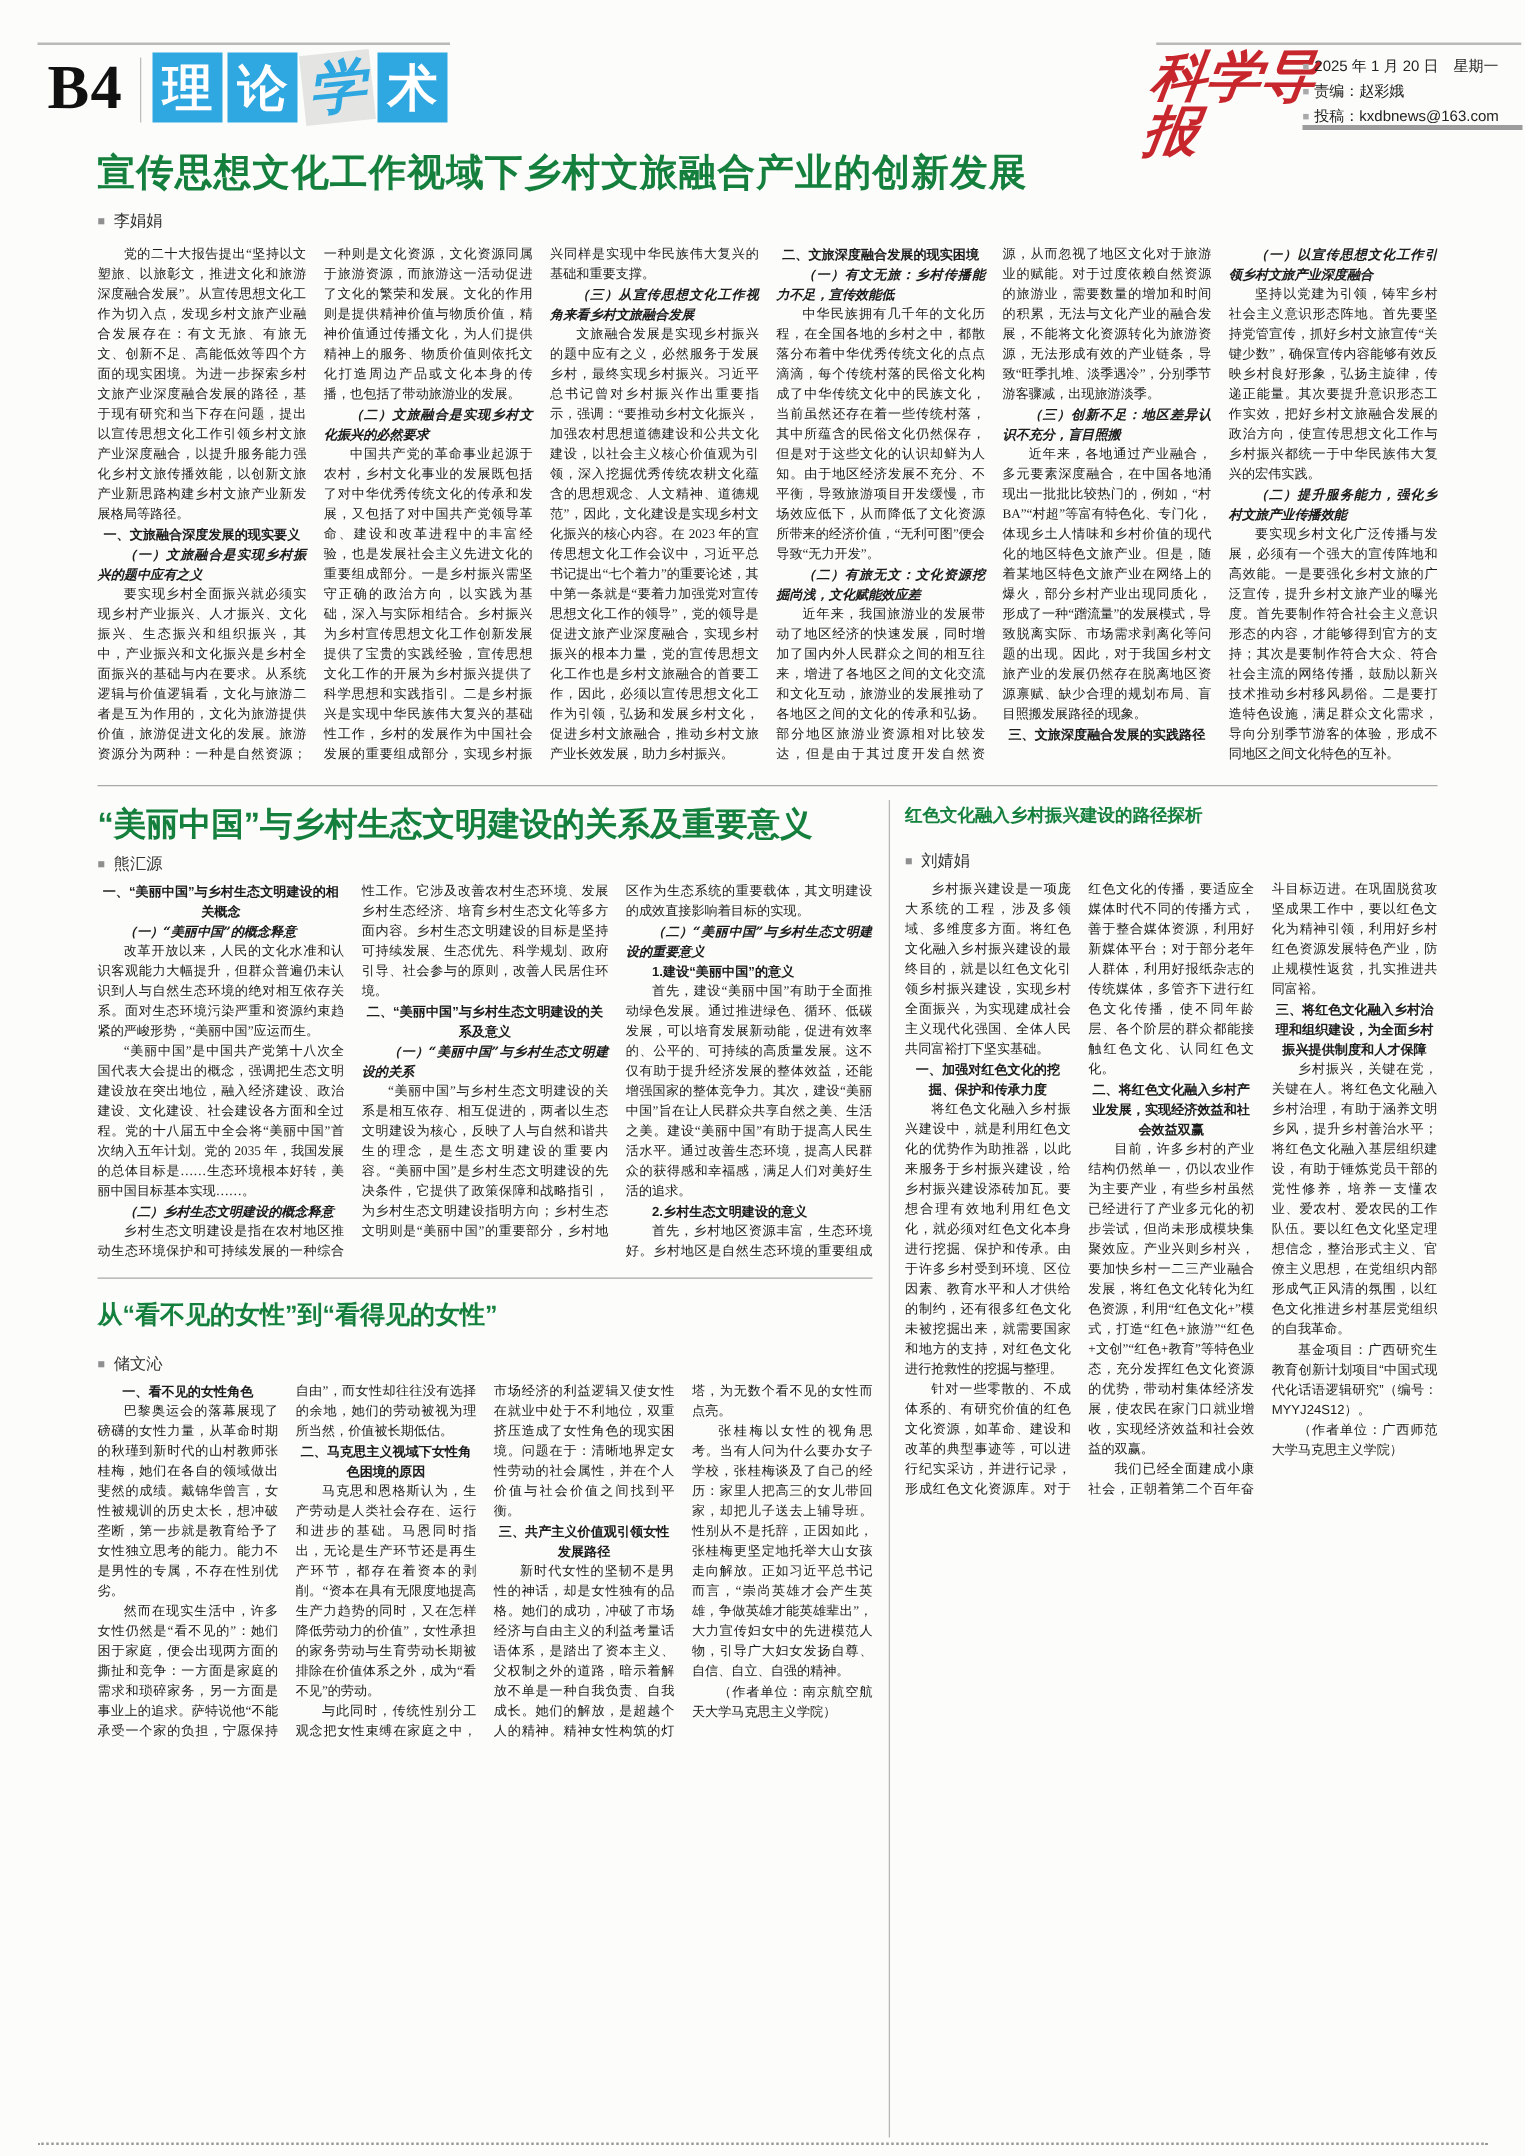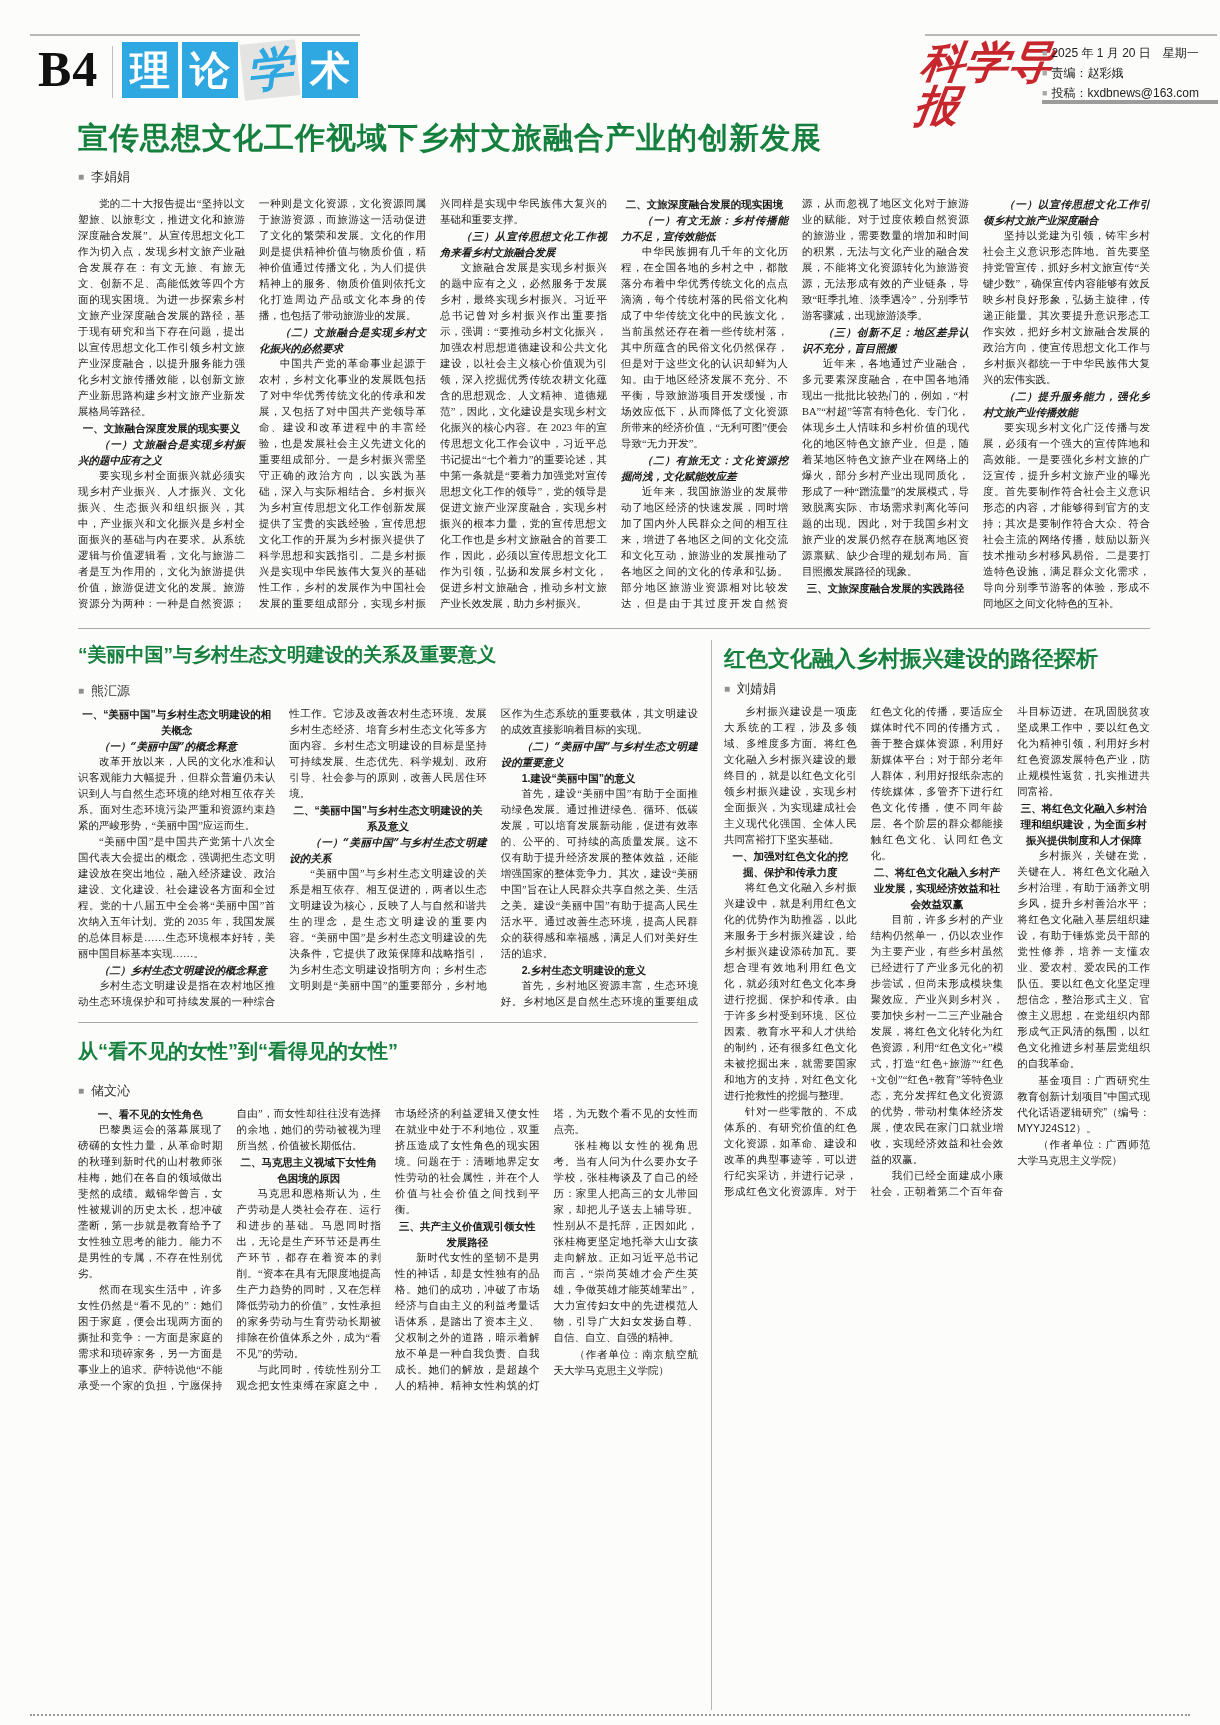--- a/index.html
+++ b/index.html
@@ -94,42 +94,42 @@
       <p class="b-h3">（一）以宣传思想文化工作引领乡村文旅产业深度融合</p>
       <p class="b-p">坚持以党建为引领，铸牢乡村社会主义意识形态阵地。首先要坚持党管宣传，抓好乡村文旅宣传“关键少数”，确保宣传内容能够有效反映乡村良好形象，弘扬主旋律，传递正能量。其次要提升意识形态工作实效，把好乡村文旅融合发展的政治方向，使宣传思想文化工作与乡村振兴都统一于中华民族伟大复兴的宏伟实践。</p>
       <p class="b-h3">（二）提升服务能力，强化乡村文旅产业传播效能</p>
       <p class="b-p">要实现乡村文化广泛传播与发展，必须有一个强大的宣传阵地和高效能。一是要强化乡村文旅的广泛宣传，提升乡村文旅产业的曝光度。首先要制作符合社会主义意识形态的内容，才能够得到官方的支持；其次是要制作符合大众、符合社会主流的网络传播，鼓励以新兴技术推动乡村移风易俗。二是要打造特色设施，满足群众文化需求，导向分别季节游客的体验，形成不同地区之间文化特色的互补。</p>
     </div>
 
   <div class="hr" style="left:78px;top:628px;width:1072px;"></div>
 
   <div class="vr" style="left:711px;top:640px;height:1070px;"></div>
 
-  <div class="headline" style="left:78px;top:642px;width:620px;font-size:19px;">“美丽中国”与乡村生态文明建设的关系及重要意义</div>
+  <div class="headline" style="left:78px;top:642px;width:620px;font-size:26px;">“美丽中国”与乡村生态文明建设的关系及重要意义</div>
   <div class="byline" style="left:78px;top:682px;width:620px;">熊汇源</div>
   <div class="colbody" style="left:78px;top:706px;width:620px;height:308px;column-count:3;">
       <p class="b-h2">一、“美丽中国”与乡村生态文明建设的相关概念</p>
       <p class="b-h3">（一）“美丽中国”的概念释意</p>
       <p class="b-p">改革开放以来，人民的文化水准和认识客观能力大幅提升，但群众普遍仍未认识到人与自然生态环境的绝对相互依存关系。面对生态环境污染严重和资源约束趋紧的严峻形势，“美丽中国”应运而生。</p>
       <p class="b-p">“美丽中国”是中国共产党第十八次全国代表大会提出的概念，强调把生态文明建设放在突出地位，融入经济建设、政治建设、文化建设、社会建设各方面和全过程。党的十八届五中全会将“美丽中国”首次纳入五年计划。党的 2035 年，我国发展的总体目标是……生态环境根本好转，美丽中国目标基本实现……。</p>
       <p class="b-h3">（二）乡村生态文明建设的概念释意</p>
       <p class="b-p">乡村生态文明建设是指在农村地区推动生态环境保护和可持续发展的一种综合性工作。它涉及改善农村生态环境、发展乡村生态经济、培育乡村生态文化等多方面内容。乡村生态文明建设的目标是坚持可持续发展、生态优先、科学规划、政府引导、社会参与的原则，改善人民居住环境。</p>
       <p class="b-h2">二、“美丽中国”与乡村生态文明建设的关系及意义</p>
       <p class="b-h3">（一）“美丽中国”与乡村生态文明建设的关系</p>
       <p class="b-p">“美丽中国”与乡村生态文明建设的关系是相互依存、相互促进的，两者以生态文明建设为核心，反映了人与自然和谐共生的理念，是生态文明建设的重要内容。“美丽中国”是乡村生态文明建设的先决条件，它提供了政策保障和战略指引，为乡村生态文明建设指明方向；乡村生态文明则是“美丽中国”的重要部分，乡村地区作为生态系统的重要载体，其文明建设的成效直接影响着目标的实现。</p>
       <p class="b-h3">（二）“美丽中国”与乡村生态文明建设的重要意义</p>
       <p class="b-num">1.建设“美丽中国”的意义</p>
       <p class="b-p">首先，建设“美丽中国”有助于全面推动绿色发展。通过推进绿色、循环、低碳发展，可以培育发展新动能，促进有效率的、公平的、可持续的高质量发展。这不仅有助于提升经济发展的整体效益，还能增强国家的整体竞争力。其次，建设“美丽中国”旨在让人民群众共享自然之美、生活之美。建设“美丽中国”有助于提高人民生活水平。通过改善生态环境，提高人民群众的获得感和幸福感，满足人们对美好生活的追求。</p>
       <p class="b-num">2.乡村生态文明建设的意义</p>
       <p class="b-p">首先，乡村地区资源丰富，生态环境好。乡村地区是自然生态环境的重要组成部分，也是生态环境的重要保护区。因此，乡村生态文明建设有助于保护自然生态环境，推动乡村振兴，为建设美丽中国打下坚实的根基，描绘出美丽中国的愿景。</p>
     </div>
 
   <div class="hr" style="left:78px;top:1022px;width:620px;"></div>
 
-  <div class="headline" style="left:724px;top:644px;width:426px;font-size:22px;">红色文化融入乡村振兴建设的路径探析</div>
+  <div class="headline" style="left:724px;top:644px;width:426px;font-size:14px;">红色文化融入乡村振兴建设的路径探析</div>
   <div class="byline" style="left:724px;top:680px;width:426px;">刘婧娟</div>
   <div class="colbody" style="left:724px;top:704px;width:426px;height:1006px;column-count:3;">
       <p class="b-p">乡村振兴建设是一项庞大系统的工程，涉及多领域、多维度多方面。将红色文化融入乡村振兴建设的最终目的，就是以红色文化引领乡村振兴建设，实现乡村全面振兴，为实现建成社会主义现代化强国、全体人民共同富裕打下坚实基础。</p>
       <p class="b-h2">一、加强对红色文化的挖掘、保护和传承力度</p>
       <p class="b-p">将红色文化融入乡村振兴建设中，就是利用红色文化的优势作为助推器，以此来服务于乡村振兴建设，给乡村振兴建设添砖加瓦。要想合理有效地利用红色文化，就必须对红色文化本身进行挖掘、保护和传承。由于许多乡村受到环境、区位因素、教育水平和人才供给的制约，还有很多红色文化未被挖掘出来，就需要国家和地方的支持，对红色文化进行抢救性的挖掘与整理。</p>
       <p class="b-p">针对一些零散的、不成体系的、有研究价值的红色文化资源，如革命、建设和改革的典型事迹等，可以进行纪实采访，并进行记录，形成红色文化资源库。对于红色文化的传播，要适应全媒体时代不同的传播方式，善于整合媒体资源，利用好新媒体平台；对于部分老年人群体，利用好报纸杂志的传统媒体，多管齐下进行红色文化传播，使不同年龄层、各个阶层的群众都能接触红色文化、认同红色文化。</p>
       <p class="b-h2">二、将红色文化融入乡村产业发展，实现经济效益和社会效益双赢</p>
       <p class="b-p">目前，许多乡村的产业结构仍然单一，仍以农业作为主要产业，有些乡村虽然已经进行了产业多元化的初步尝试，但尚未形成模块集聚效应。产业兴则乡村兴，要加快乡村一二三产业融合发展，将红色文化转化为红色资源，利用“红色文化+”模式，打造“红色+旅游”“红色+文创”“红色+教育”等特色业态，充分发挥红色文化资源的优势，带动村集体经济发展，使农民在家门口就业增收，实现经济效益和社会效益的双赢。</p>
       <p class="b-p">我们已经全面建成小康社会，正朝着第二个百年奋斗目标迈进。在巩固脱贫攻坚成果工作中，要以红色文化为精神引领，利用好乡村红色资源发展特色产业，防止规模性返贫，扎实推进共同富裕。</p>
       <p class="b-h2">三、将红色文化融入乡村治理和组织建设，为全面乡村振兴提供制度和人才保障</p>

